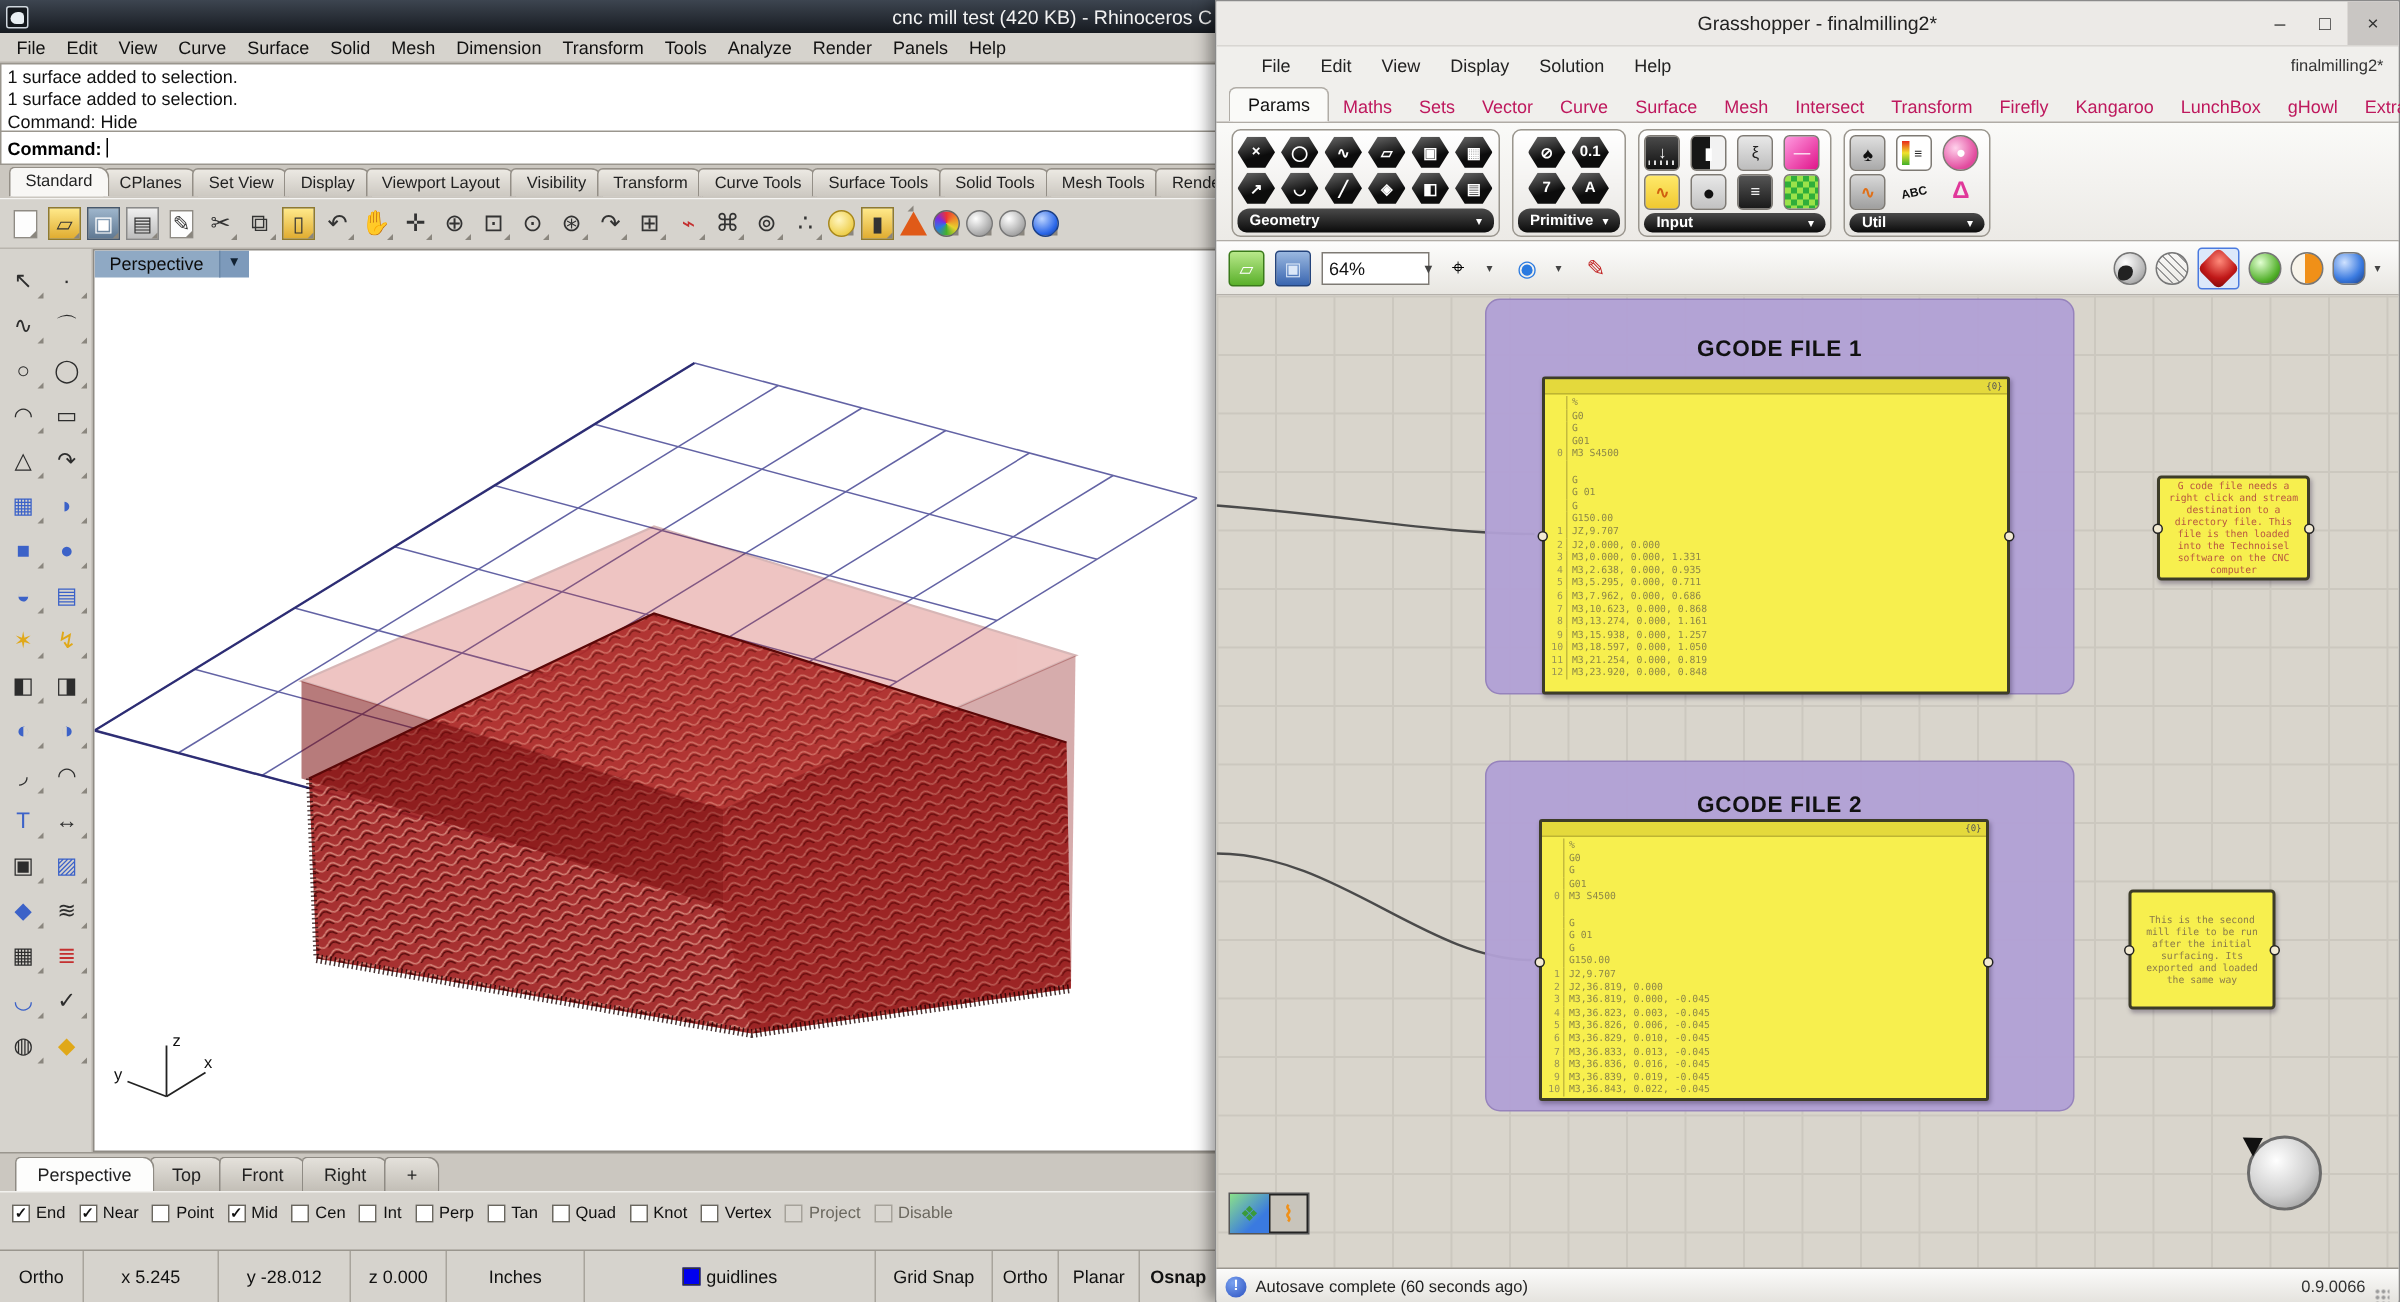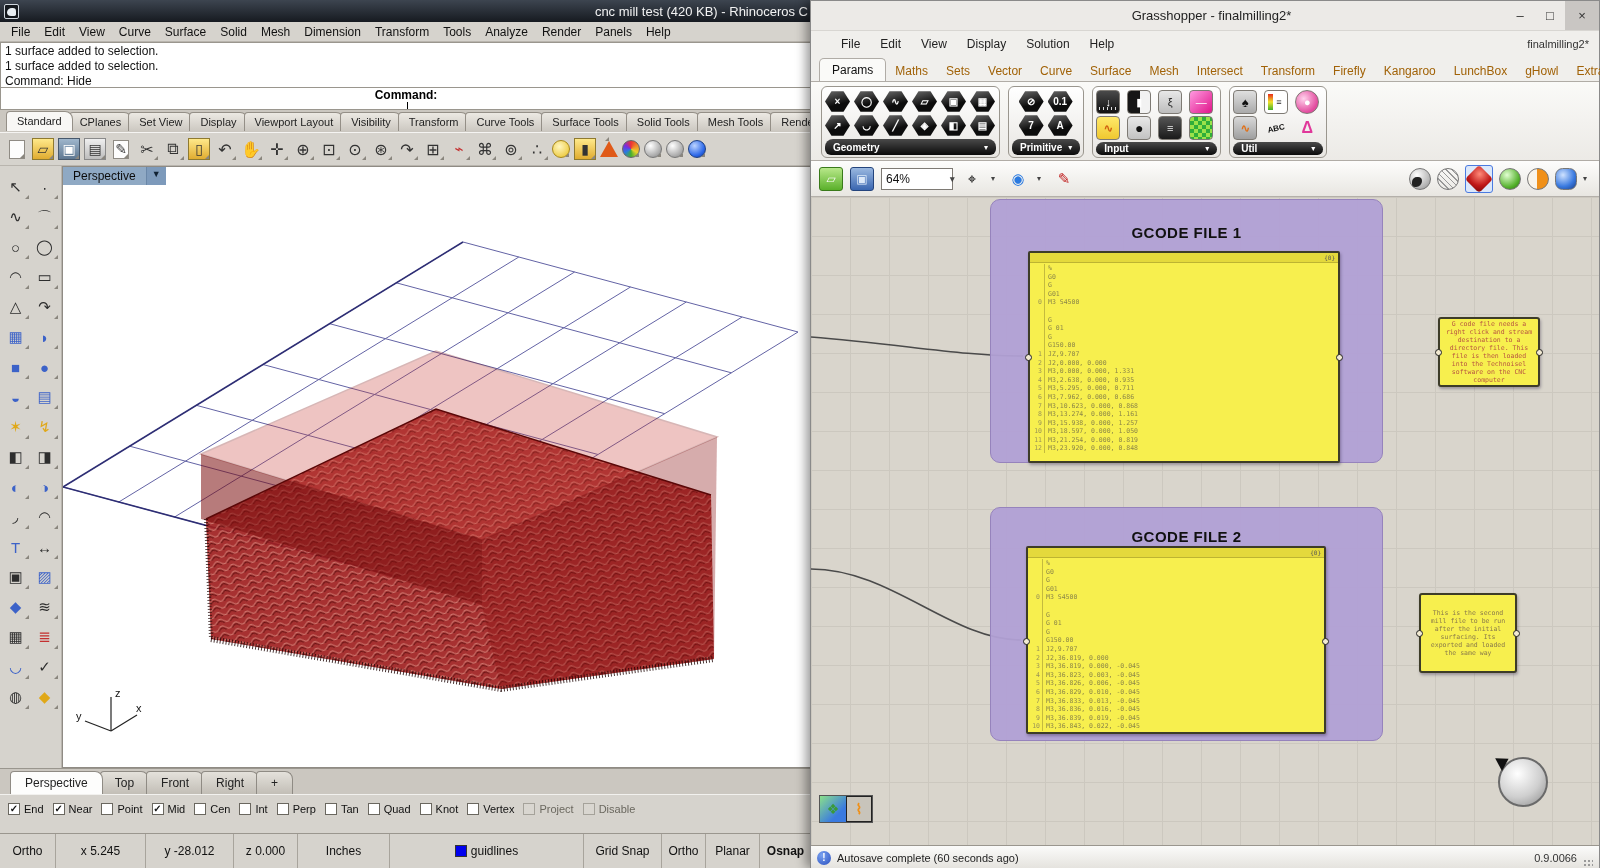--- a/index.html
+++ b/index.html
@@ -8,21 +8,21 @@
 
   
   #rhino { position:absolute; left:0; top:0; width:812px; height:868px; background:#d6d3cd; }
   .r-title { height:22px; background:linear-gradient(#3d4550,#161a20); display:flex; align-items:center; color:#f2f2f2; font-size:13px; padding:0 4px; }
   .r-appicon { width:15px; height:15px; background:#14181d; border:1px solid #cfd6dd; border-radius:2px; margin-right:6px; position:relative; flex:0 0 auto;}
   .r-appicon::after{content:""; position:absolute; left:2px; top:3px; width:9px; height:8px; background:#e8eef2; border-radius:60% 40% 20% 50%; }
   .r-titletext { margin-left:auto; white-space:nowrap; overflow:hidden; }
   .r-menu { height:20px; background:#d6d3cd; display:flex; align-items:center; font-size:12px; color:#111; border-bottom:1px solid #b9b5ae; padding-left:4px;}
   .r-menu span { padding:2px 7px; }
   .r-hist { height:46px; background:#fff; border:1px solid #9a968e; font-size:12px; color:#111; padding:1px 4px; line-height:15px; overflow:hidden;}
-  .r-cmd { height:22px; background:#fff; border:1px solid #9a968e; border-top:none; font-size:12px; display:flex; align-items:center; padding:0 4px; font-weight:bold;flex-direction:column;}
+  .r-cmd { height:22px; background:#fff; border:1px solid #9a968e; border-top:none; font-size:12px; display:flex; align-items:center; padding:0 4px; font-weight:bold;}
   .r-caret{ display:inline-block; width:1px; height:13px; background:#000; margin-left:3px;}
   .r-ttabs { height:23px; display:flex; align-items:center; background:#cbc7c0; padding-left:6px; border-bottom:1px solid #f5f4f2;}
   .r-ttab { font-size:11px; color:#222; padding:3px 10px 3px; background:linear-gradient(#ece9e3,#ccc8c1); border:1px solid #948f87; border-bottom:none; border-radius:4px 8px 0 0; margin-right:-4px; white-space:nowrap;}
   .r-ttab.active { background:#f8f7f5; position:relative; z-index:2; padding-bottom:4px;}
   .r-tools { height:33px; background:#d6d3cd; display:flex; align-items:center; gap:4px; padding:0 6px; border-bottom:1px solid #b9b5ae; }
   .ri { width:22px; height:22px; position:relative; display:flex; align-items:center; justify-content:center; font-size:14px; color:#333; flex:0 0 auto;}
   .ri::after { content:""; position:absolute; right:0; bottom:0; border-left:4px solid transparent; border-bottom:4px solid #8a867e; }
   .ri i { font-style:normal; }
   .c-doc{ background:#fdfdfd; border:1px solid #8f8b84; width:16px; height:19px; margin:0 3px;}
   .c-gold{ background:linear-gradient(#ffe98a,#e0ac30); border:1px solid #8f7a30;}
@@ -68,21 +68,21 @@
   #gh { position:absolute; left:810px; top:0; width:790px; height:868px; background:#f0efec; border:1px solid #8a8a8a; box-shadow:-4px 0 10px rgba(0,0,0,.4); }
   .g-title { height:30px; display:flex; align-items:center; background:#eceae7; border-bottom:1px solid #d8d6d2; position:relative;}
   .g-titletext { position:absolute; left:13px; right:0; text-align:center; font-size:13px; color:#222;}
   .g-ctrls { margin-left:auto; display:flex; height:100%; position:relative; z-index:2;}
   .g-ctrl { width:30px; display:flex; align-items:center; justify-content:center; font-size:13px; color:#333;}
   .g-ctrl.close { background:#c9c6c3; width:34px;}
   .g-menu { height:26px; display:flex; align-items:center; font-size:12px; color:#222; padding-left:10px; background:#f0efec;}
   .g-menu span { padding:3px 10px; }
   .g-menuright { margin-left:auto; padding-right:10px; font-size:11px; color:#333;}
   .g-tabs { height:24px; display:flex; align-items:flex-end; padding-left:8px; background:#f0efec; }
-  .g-tab { font-size:12px; color:#a16207; padding:3px 9px; white-space:nowrap;}
+  .g-tab { font-size:12px; color:#be185d; padding:3px 9px; white-space:nowrap;}
   .g-tab.active { background:#fafaf8; border:1px solid #b0aca6; border-bottom:none; border-radius:5px 5px 0 0; color:#111; padding:4px 12px;}
   .g-palette { height:80px; background:linear-gradient(#fafaf8,#eceae6); border-top:1px solid #b0aca6; border-bottom:1px solid #b0aca6; display:flex; gap:8px; padding:4px 2px 2px 10px; }
   .gh-group { background:linear-gradient(#ffffff,#e8e6e2); border:1px solid #9a968e; border-radius:6px; display:flex; flex-direction:column; padding:3px 3px 0; }
   .gh-icons { display:grid; gap:2px 3px; justify-content:center; flex:1; align-content:center;}
   .g6{ grid-template-columns:repeat(6,26px);} .g2{ grid-template-columns:repeat(2,26px);} .g4{ grid-template-columns:repeat(4,28px);} .g3{ grid-template-columns:repeat(3,28px);}
   .hex { width:25px; height:22px; background:linear-gradient(165deg,#6a6a6a,#0c0c0c 60%); clip-path:polygon(26% 3%,74% 3%,100% 50%,74% 97%,26% 97%,0 50%); color:#fff; display:flex; align-items:center; justify-content:center; font-size:10px; font-weight:bold;}
   .hex i{font-style:normal;}
   .sq { width:24px; height:24px; border:1px solid #7e7a74; border-radius:4px; display:flex; align-items:center; justify-content:center; font-size:11px; color:#222; background:linear-gradient(#fdfdfd,#d8d6d2); position:relative; overflow:hidden;}
   .sq i{font-style:normal; position:relative; z-index:1;}
   .q-slider{ background:linear-gradient(#4a4a4a,#111); color:#fff;} .q-slider::after{content:""; position:absolute; left:2px; right:2px; bottom:3px; height:3px; background:repeating-linear-gradient(90deg,#ddd 0 1px,transparent 1px 4px);}

